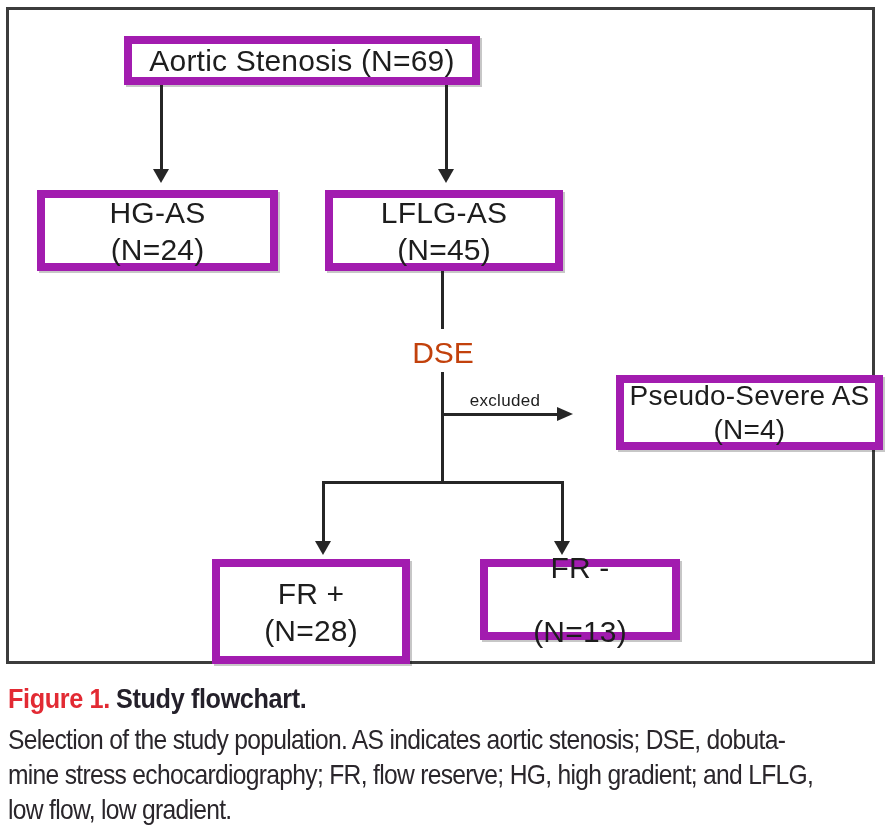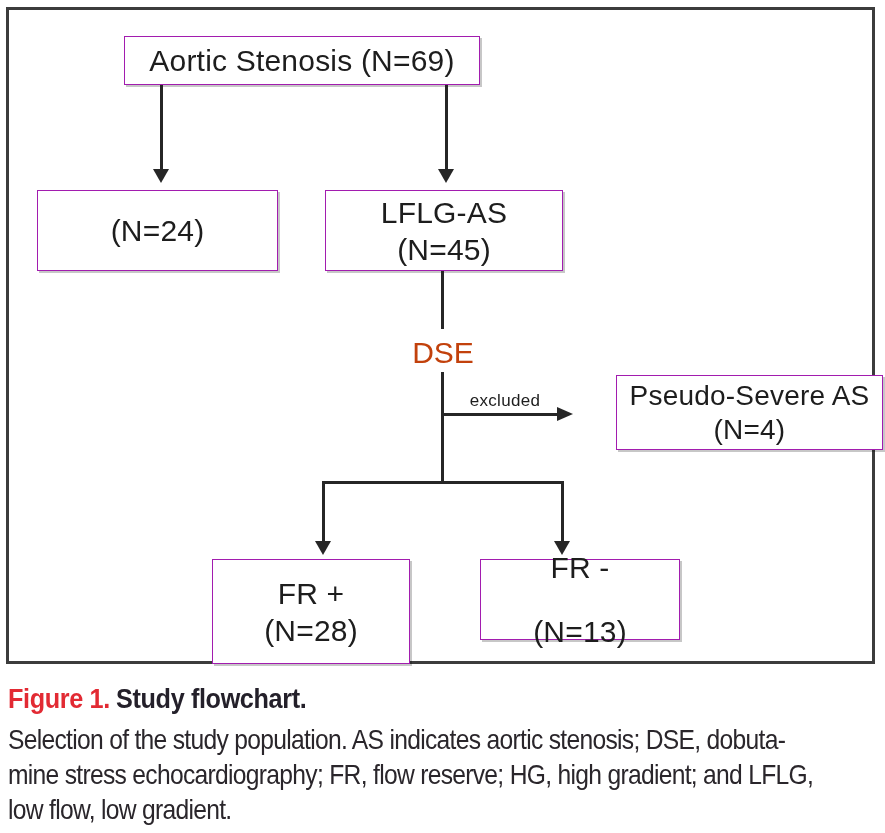--- a/index.html
+++ b/index.html
@@ -13,21 +13,21 @@
 
   
   .frame {
     position: absolute; left: 6px; top: 7px; width: 869px; height: 657px;
     border: 3px solid #3c3c3c; background: #ffffff;
   }
 
   
   .node {
     position: absolute; background: #ffffff;
-    border: 1px solid #a21caf;
+    border: 8px solid #a21caf;
     box-shadow: 2px 2px 0 rgba(0,0,0,0.22);
     display: flex; flex-direction: column;
     align-items: center; justify-content: center;
     text-align: right; color: #1d1d1d;
     font-size: 30px; line-height: 37px; letter-spacing: 0.2px;
   }
   .node-aortic { left: 124px; top: 36px;  width: 356px; height: 49px; }
   .node-hg     { left: 37px;  top: 190px; width: 241px; height: 81px; }
   .node-lflg   { left: 325px; top: 190px; width: 238px; height: 81px; }
   .node-pseudo { left: 580px; top: 375px; width: 267px; height: 75px; font-size: 28px; line-height: 34px; margin-left: 36px; }
@@ -92,20 +92,21 @@
     <span>Aortic Stenosis (N=69)</span>
   </div>
 
   <div class="vline" style="left:160px; top:85px; height:84px;"></div>
   <div class="head-down" style="left:153px; top:169px;"></div>
 
   <div class="vline" style="left:445px; top:85px; height:84px;"></div>
   <div class="head-down" style="left:438px; top:169px;"></div>
 
   <div class="node node-hg">
+    <span>HG-AS</span>
     <span>(N=24)</span>
   </div>
 
   <div class="node node-lflg">
     <span>LFLG-AS</span>
     <span>(N=45)</span>
   </div>
 
   <div class="vline" style="left:441px; top:271px; height:58px;"></div>
 

